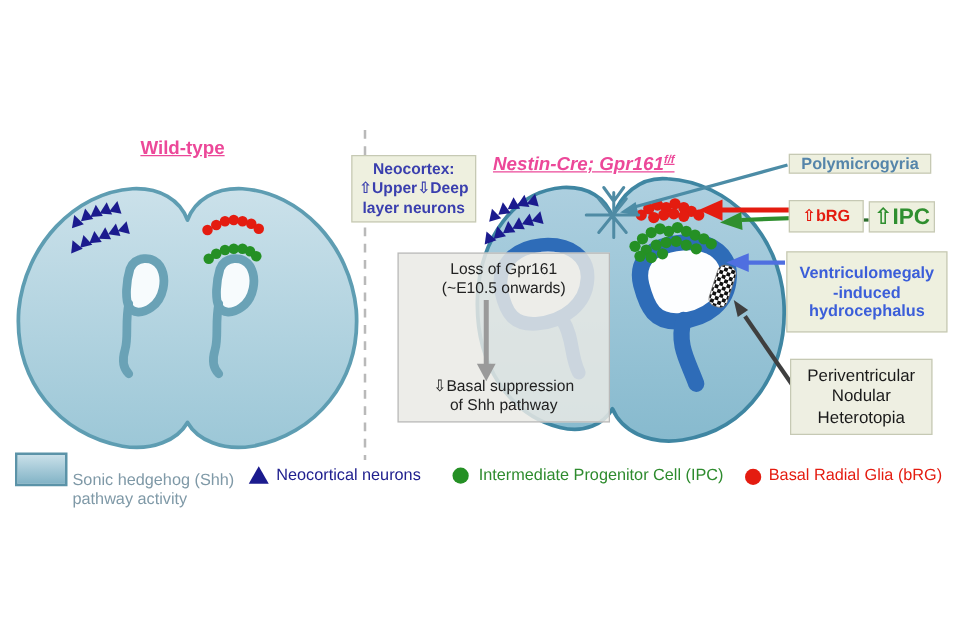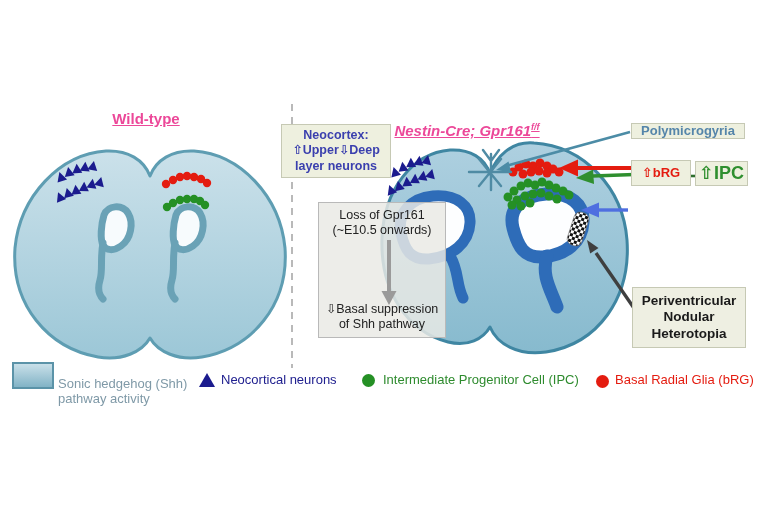--- a/index.html
+++ b/index.html
@@ -12,27 +12,27 @@
   
   .panel-title{position:absolute;text-align:center;font-size:15px;font-weight:700;color:#ec4899;
     text-decoration:underline;}
   .panel-title.italic{font-style:italic;margin-top:16px;}
   .panel-title sup{font-size:9px;text-decoration:underline;}
   
   .callout{position:absolute;background:#eef0df;border:1px solid #c6c9b4;
     text-align:center;box-sizing:border-box;display:flex;flex-direction:column;
     align-items:center;justify-content:center;line-height:1.22;}
   .callout span{display:block;width:100%;}
-  .neocortex-box{left:281px;top:124px;width:110px;height:54px;font-size:12.5px;font-weight:700;color:#3a3fae;}
+  .neocortex-box{left:281px;top:124px;width:100px;height:54px;font-size:12.5px;font-weight:700;color:#3a3fae;}
   .poly-box{left:631px;top:123px;width:114px;height:16px;font-size:13px;font-weight:700;color:#5585aa;}
   .brg-box{left:631px;top:160px;width:60px;height:26px;font-size:13px;font-weight:700;color:#e41c10;}
   .ipc-box{left:695px;top:161px;width:53px;height:25px;font-size:18px;font-weight:700;color:#2f8f2f;}
   .vent-box{left:629px;top:201px;width:129px;height:65px;font-size:13px;font-weight:700;color:#3b5ed9;}
-  .pnh-box{left:632px;top:287px;width:114px;height:61px;font-size:13.5px;font-weight:700;color:#1a1a1a;background:#eeefe2;}
-  .loss-box{left:318px;top:202px;width:128px;height:136px;position:absolute;box-sizing:border-box;
+  .pnh-box{left:632px;top:287px;width:114px;height:61px;font-size:13.5px;font-weight:400;color:#1a1a1a;background:#eeefe2;}
+  .loss-box{left:318px;top:202px;width:170px;height:136px;position:absolute;box-sizing:border-box;
     background:rgba(233,233,229,0.84);border:1px solid #b9b9b9;display:flex;flex-direction:column;
     justify-content:space-between;text-align:center;padding:5px 2px;font-size:12.5px;color:#222;line-height:1.2;}
   .loss-box span{display:block;}
   
   .legend-swatch{left:12px;top:362px;width:42px;height:27px;box-sizing:border-box;
     border:2px solid #5b93a8;background:linear-gradient(#c9e0e9,#82b3c6);}
   .legend-text{position:absolute;font-size:13px;line-height:1.18;}
   .shh-label{left:58px;top:376px;width:132px;color:#7f99a7;}
   .neuron-label{left:221px;top:372px;color:#20208f;font-weight:500;}
   .ipc-label{left:383px;top:372px;color:#2e8b2e;font-weight:500;}
@@ -243,20 +243,25 @@
   </div>
 
   <div class="callout brg-box">
     <span>⇧bRG</span>
   </div>
 
   <div class="callout ipc-box">
     <span>⇧IPC</span>
   </div>
 
+  <div class="callout vent-box">
+    <span>Ventriculomegaly</span>
+    <span>-induced</span>
+    <span>hydrocephalus</span>
+  </div>
 
   <div class="callout pnh-box">
     <span>Periventricular</span>
     <span>Nodular</span>
     <span>Heterotopia</span>
   </div>
 
   <div class="abs legend-swatch"></div>
   <div class="legend-text shh-label">
     <span style="display:block">Sonic hedgehog (Shh)</span>

